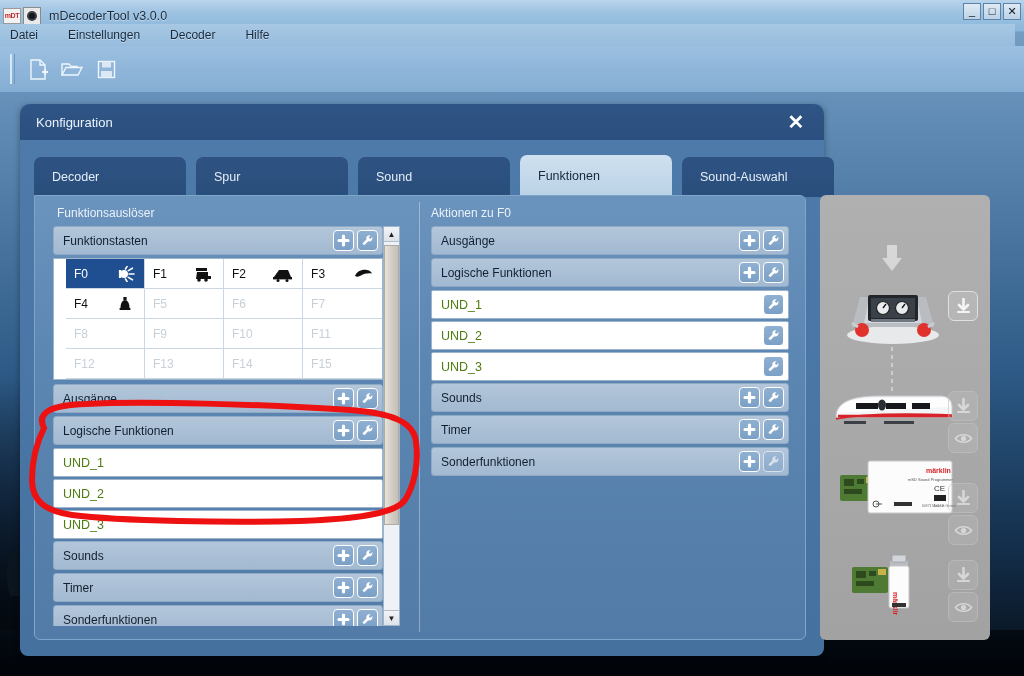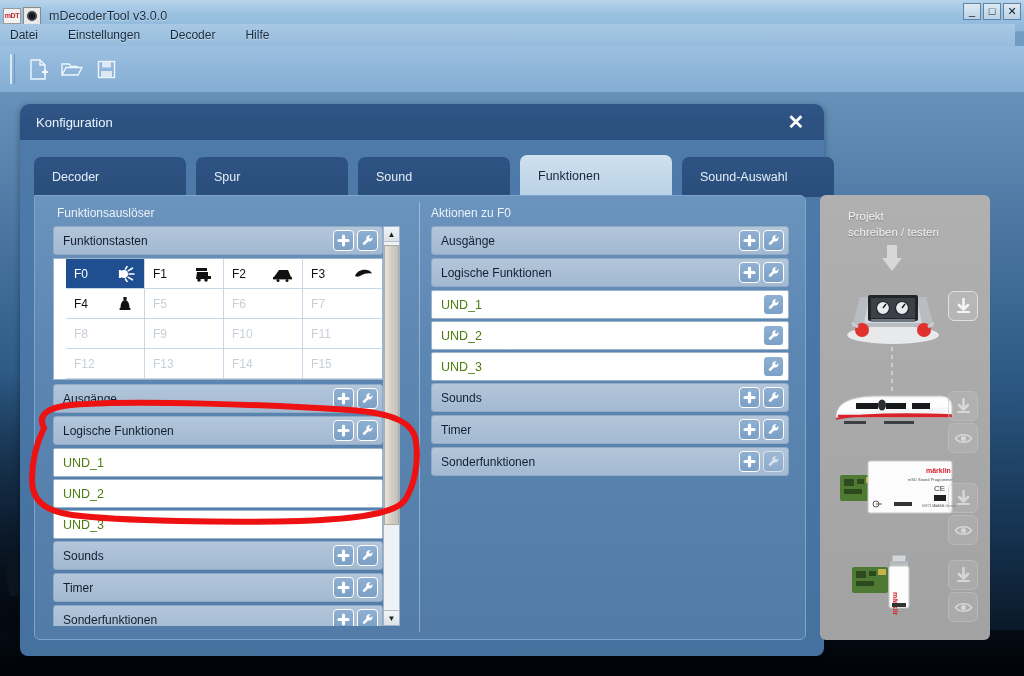--- a/index.html
+++ b/index.html
@@ -705,22 +705,20 @@
                     <path d="M9.6 1.4a3.2 3.2 0 0 0-4.2 4l-4 4 1.9 1.9 4-4a3.2 3.2 0 0 0 4-4.2L9.5 5.1 7.6 3.2Z" fill="#fff"></path>
                   </svg>
               </span>
             </span>
           </div>
 
         </div>
       </div>
 
       <div id="sidebar">
-        <div id="sidebar-title">Projekt
-schreiben / testen</div>
 
         <div class="big-arrow">
           <div class="arrow-shape">
               <div class="stem"></div>
               <div class="head"></div>
             </div>
         </div>
 
         <div class="device-img" style="left:18px; top:88px; width:110px; height:62px;">
           <svg width="110" height="62" viewBox="0 0 110 62">

